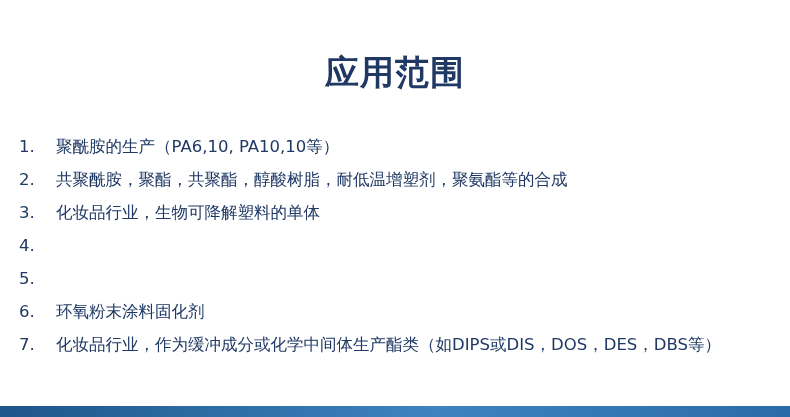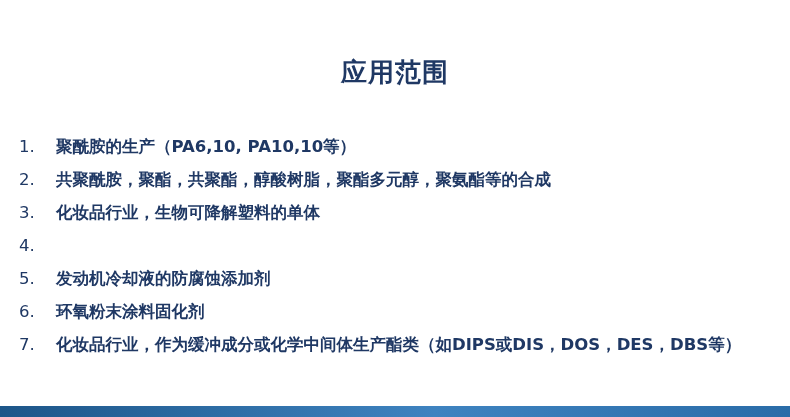--- a/index.html
+++ b/index.html
@@ -16,21 +16,21 @@
   }
   .slide {
     width: 100%;
     height: 100%;
     position: relative;
   }
   .title {
     margin: 0;
     padding-top: 52px;
     text-align: center;
-    font-size: 26px;
+    font-size: 34px;
     line-height: 40px;
     font-weight: bold;
     color: #1f3864;
     letter-spacing: 1px;
   }
   .apps-list {
     list-style: none;
     margin: 38px 0 0 0;
     padding: 0;
   }
@@ -44,21 +44,20 @@
     white-space: nowrap;
   }
   .app-item .num {
     flex: none;
     box-sizing: border-box;
     width: 56px;
     padding-left: 19px;
   }
   .app-item .text {
     flex: none;
-    font-weight: bold;
   }
   .bottom-bar {
     position: absolute;
     left: 0;
     bottom: 0;
     width: 100%;
     height: 11px;
     background: linear-gradient(90deg, #1d5689 0%, #3e83c0 55%, #2a6ca8 100%);
   }
 </style>
@@ -69,32 +68,31 @@
 
   <h1 class="title">应用范围</h1>
 
   <ol class="apps-list">
     <li class="app-item">
       <span class="num">1.</span>
       <span class="text">聚酰胺的生产（PA6,10, PA10,10等）</span>
     </li>
     <li class="app-item">
       <span class="num">2.</span>
-      <span class="text">共聚酰胺，聚酯，共聚酯，醇酸树脂，聚酯多元醇，聚氨酯等的合成</span>
+      <span class="text">共聚酰胺，聚酯，共聚酯，醇酸树脂，耐低温增塑剂，聚氨酯等的合成</span>
     </li>
     <li class="app-item">
       <span class="num">3.</span>
       <span class="text">化妆品行业，生物可降解塑料的单体</span>
     </li>
     <li class="app-item">
       <span class="num">4.</span>
     </li>
     <li class="app-item">
       <span class="num">5.</span>
-      <span class="text">发动机冷却液的防腐蚀添加剂</span>
     </li>
     <li class="app-item">
       <span class="num">6.</span>
       <span class="text">环氧粉末涂料固化剂</span>
     </li>
     <li class="app-item">
       <span class="num">7.</span>
       <span class="text">化妆品行业，作为缓冲成分或化学中间体生产酯类（如DIPS或DIS，DOS，DES，DBS等）</span>
     </li>
   </ol>

